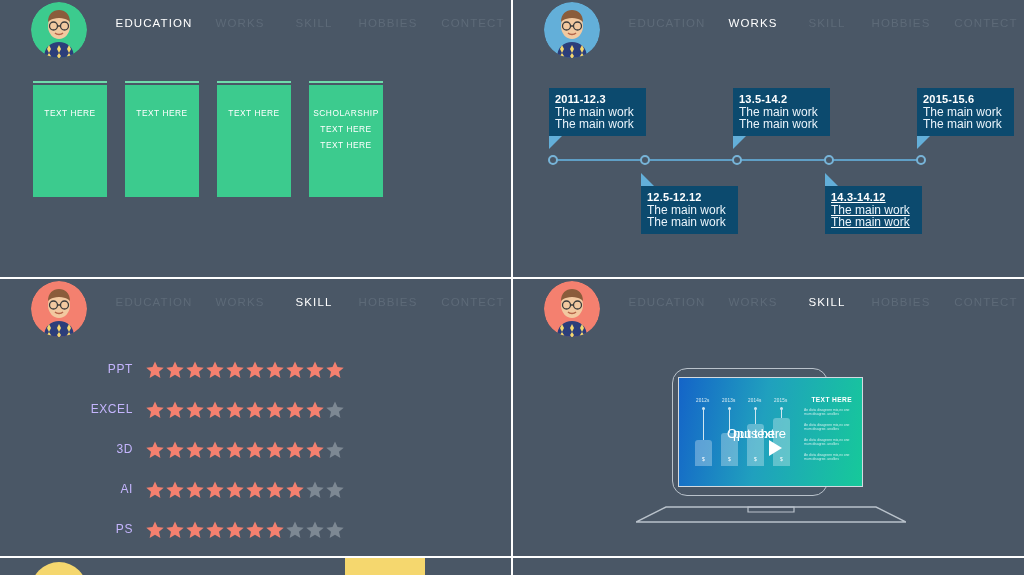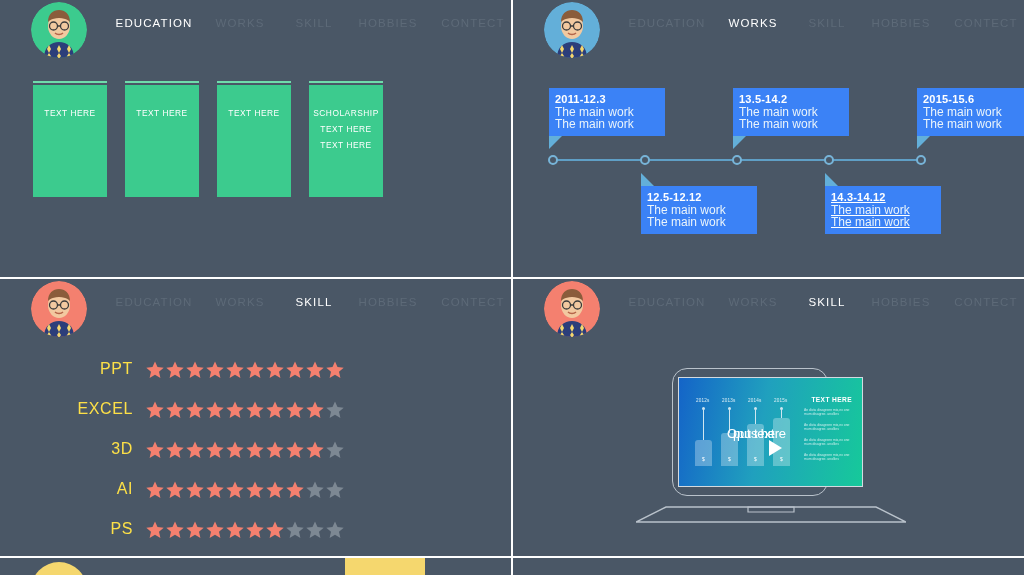--- a/index.html
+++ b/index.html
@@ -72,22 +72,22 @@
     position:absolute; left:552px; top:159px;
     width:368px; height:2px; background:#5f9fc6;
   }
   .tl-dot {
     position:absolute; top:155px;
     width:10px; height:10px; border-radius:50%;
     border:2px solid #77b4d8; background:#4a5766;
   }
   .tl-card {
     position:absolute;
-    width:116px;
-    background:#3b82f6;
+    width:97px;
+    background:#0c4a6e;
     color:#ffffff;
     padding:4px 6px 6px 6px;
   }
   .tl-card .tl-date { font-size:11px; font-weight:bold; letter-spacing:.2px; line-height:14px; }
   .tl-card .tl-line-1,
   .tl-card .tl-line-2 { font-size:12px; line-height:12px; color:#eaf4fb; }
   .tl-card.up::after{
     content:""; position:absolute; left:0; bottom:-13px;
     border-left:13px solid #63afd9;
     border-bottom:13px solid transparent;
@@ -99,21 +99,21 @@
   }
 
   
   .skill-rows { position:absolute; left:0; top:70px; width:100%; }
   .skill-row {
     display:flex; align-items:center;
     height:40px; margin-bottom:0;
   }
   .skill-label {
     width:145px; text-align:right;
-    color:#fde047; font-size:16px; letter-spacing:.6px;
+    color:#c4b5fd; font-size:12px; letter-spacing:.6px;
     padding-right:12px;
   }
   .stars { display:flex; gap:0px; }
   .star { width:20px; height:19px; display:block; }
 
   
   .laptop { position:absolute; left:123px; top:89px; width:270px; height:155px; }
   .lap-screen-frame {
     position:absolute; left:36px; top:0;
     width:156px; height:128px;

